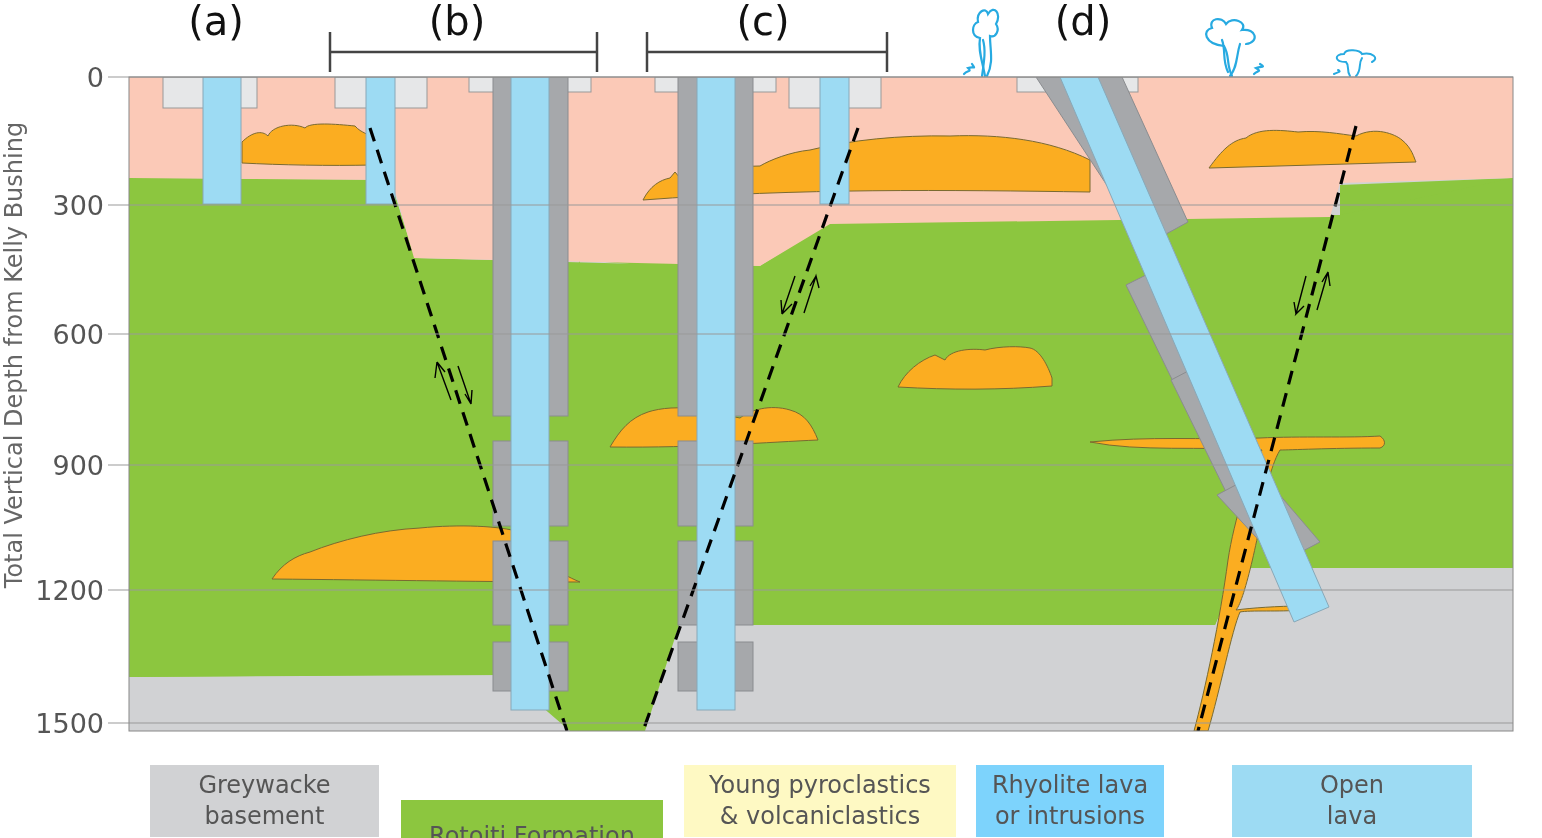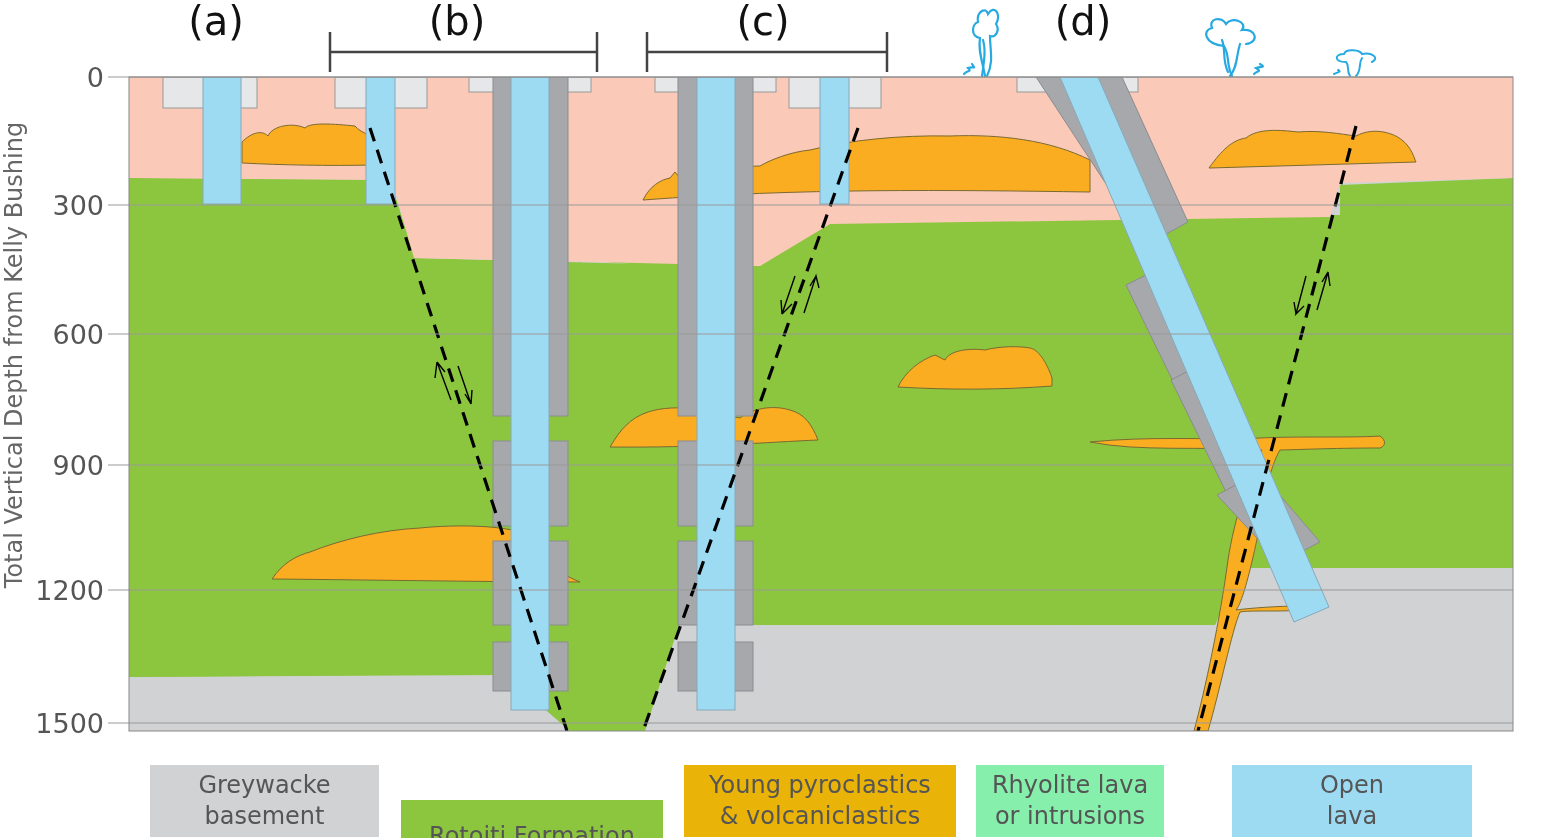--- a/index.html
+++ b/index.html
@@ -151,24 +151,24 @@
   <text class="axis-title" x="22" y="355" text-anchor="middle" transform="rotate(-90 22 355)">Total Vertical Depth from Kelly Bushing</text>
 </svg>
 
 <div class="legend" style="left:150px; width:229px; background:#d1d2d4;">
   <span>Greywacke</span>
   <span>basement</span>
 </div>
 <div class="legend" style="left:401px; width:262px; background:#8cc63f;margin-top:35px;">
   <span>Rotoiti Formation</span>
 </div>
-<div class="legend" style="left:684px; width:272px; background:#eab308;">
+<div class="legend" style="left:684px; width:272px; background:#fef9c3;">
   <span>Young pyroclastics</span>
   <span>&amp; volcaniclastics</span>
 </div>
-<div class="legend" style="left:976px; width:188px; background:#86efac;">
+<div class="legend" style="left:976px; width:188px; background:#7dd3fc;">
   <span>Rhyolite lava</span>
   <span>or intrusions</span>
 </div>
 <div class="legend" style="left:1232px; width:240px; background:#9ddbf3;">
   <span>Open</span>
   <span>lava</span>
 </div>
 
 </body></html>

